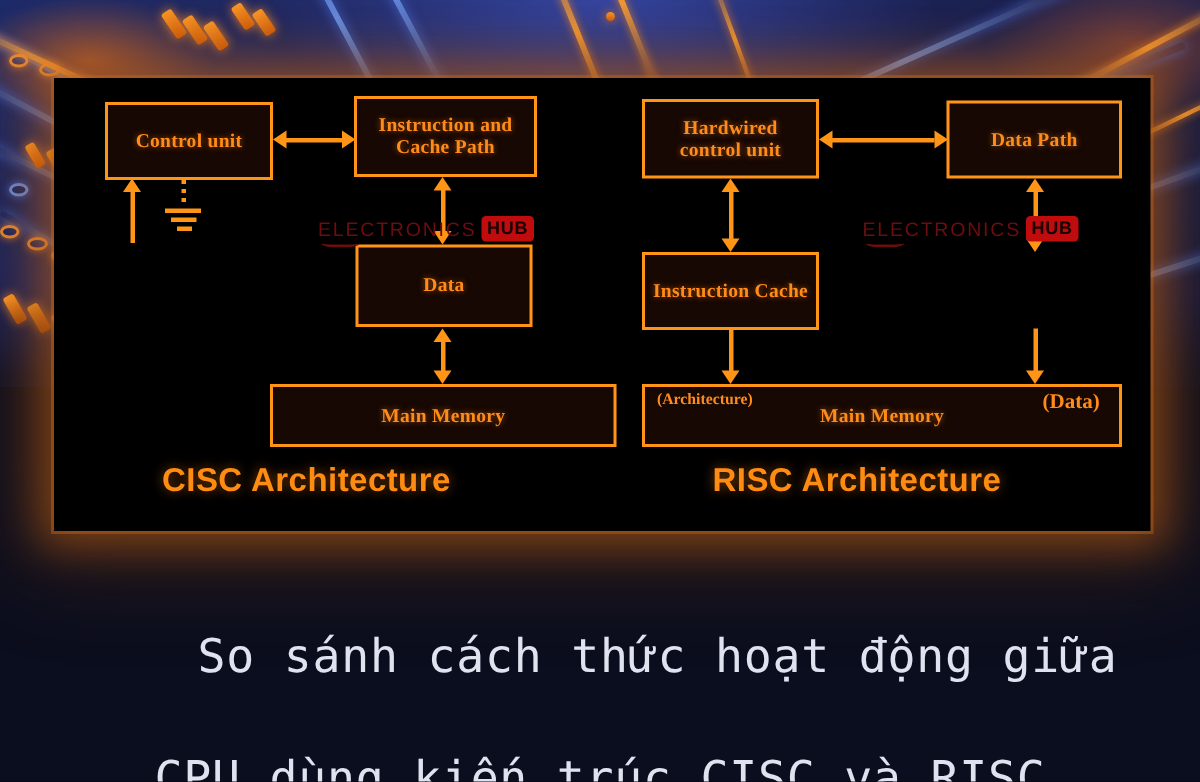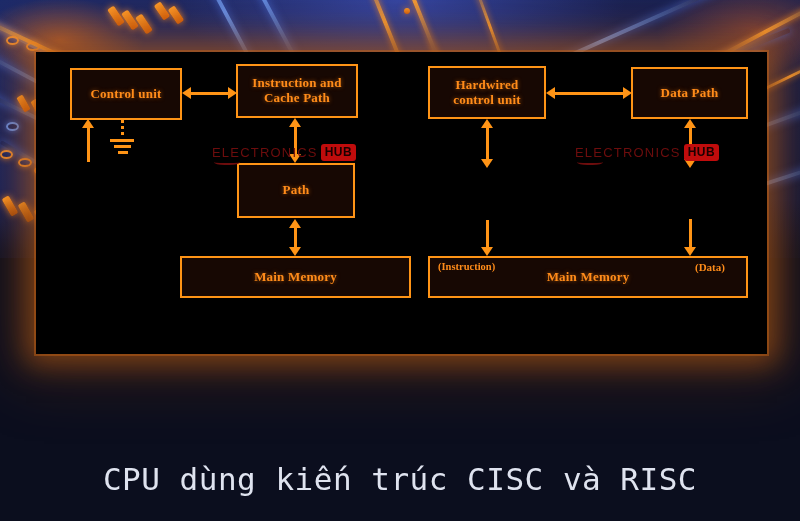--- a/index.html
+++ b/index.html
@@ -222,83 +222,89 @@
 
     <div class="arrow-v" style="left:47px; top:72px; height:35px;"></div>
     <div class="head head-up" style="left:42px; top:64px;"></div>
 
     <div class="gnd-dash" style="left:81px; top:65px; height:18px;"></div>
     <div class="gnd-bar" style="left:70px; top:84px; width:24px;"></div>
     <div class="gnd-bar" style="left:74px; top:90px; width:17px;"></div>
     <div class="gnd-bar" style="left:78px; top:96px; width:10px;"></div>
 
     <div class="dbox" style="left:197px; top:108px; width:118px; height:55px;">
-      <span class="lbl">Path</span>
+      <span class="lbl">Data</span>
     </div>
 
     <div class="arrow-v" style="left:254px; top:71px; height:30px;"></div>
     <div class="head head-up" style="left:249px; top:63px;"></div>
     <div class="head head-down" style="left:249px; top:99px;"></div>
 
     <div class="dbox" style="left:140px; top:201px; width:231px; height:42px;">
       <span class="lbl">Main Memory</span>
     </div>
 
     <div class="arrow-v" style="left:254px; top:172px; height:22px;"></div>
     <div class="head head-up" style="left:249px; top:164px;"></div>
     <div class="head head-down" style="left:249px; top:192px;"></div>
 
     <div class="watermark" style="left:172px; top:89px;">
       <span>ELECTRONICS</span>
       <span class="hub">HUB</span>
       <span class="swoosh"></span>
     </div>
 
+    <div class="arch-title" style="left:68px; top:252px;">CISC Architecture</div>
 
     <div class="dbox" style="left:388px; top:11px; width:118px; height:53px; white-space:pre-line;">
       <span class="lbl">Hardwired
 control unit</span>
     </div>
 
     <div class="dbox" style="left:591px; top:12px; width:117px; height:52px;">
       <span class="lbl">Data Path</span>
     </div>
 
     <div class="arrow-h" style="left:514px; top:37px; width:69px;"></div>
     <div class="head head-left" style="left:506px; top:32px;"></div>
     <div class="head head-right" style="left:583px; top:32px;"></div>
 
+    <div class="dbox" style="left:388px; top:113px; width:118px; height:52px;">
+      <span class="lbl">Instruction Cache</span>
+    </div>
 
 
     <div class="arrow-v" style="left:446px; top:72px; height:34px;"></div>
     <div class="head head-up" style="left:441px; top:64px;"></div>
     <div class="head head-down" style="left:441px; top:104px;"></div>
 
     <div class="arrow-v" style="left:649px; top:72px; height:34px;"></div>
     <div class="head head-up" style="left:644px; top:64px;"></div>
     <div class="head head-down" style="left:644px; top:104px;"></div>
 
     <div class="dbox" style="left:388px; top:201px; width:320px; height:42px; position:absolute;">
       <span class="lbl">Main Memory</span>
     </div>
-    <div style="position:absolute; left:398px; top:206px; color:#ff8c1a; font-family:'Liberation Serif',serif; font-weight:bold; font-size:10.5px;">(Instruction)</div>
-    <div style="position:absolute; left:655px; top:206px; color:#ff8c1a; font-family:'Liberation Serif',serif; font-weight:bold; font-size:11px;">(Data)</div>
+    <div style="position:absolute; left:398px; top:206px; color:#ff8c1a; font-family:'Liberation Serif',serif; font-weight:bold; font-size:10.5px;">(Architecture)</div>
+    <div style="position:absolute; left:655px; top:206px; color:#ff8c1a; font-family:'Liberation Serif',serif; font-weight:bold; font-size:14px;">(Data)</div>
 
     <div class="arrow-v" style="left:446px; top:165px; height:28px;"></div>
     <div class="head head-down" style="left:441px; top:192px;"></div>
 
     <div class="arrow-v" style="left:649px; top:164px; height:29px;"></div>
     <div class="head head-down" style="left:644px; top:192px;"></div>
 
     <div class="watermark" style="left:535px; top:89px;">
       <span>ELECTRONICS</span>
       <span class="hub">HUB</span>
       <span class="swoosh"></span>
     </div>
 
+    <div class="arch-title" style="left:435px; top:252px;">RISC Architecture</div>
 
   </div>
 
   <div class="caption">
+    <span class="l1">So sánh cách thức hoạt động giữa</span>
     <span class="l2">CPU dùng kiến trúc CISC và RISC</span>
   </div>
 
 </div>
 
 </body></html>

